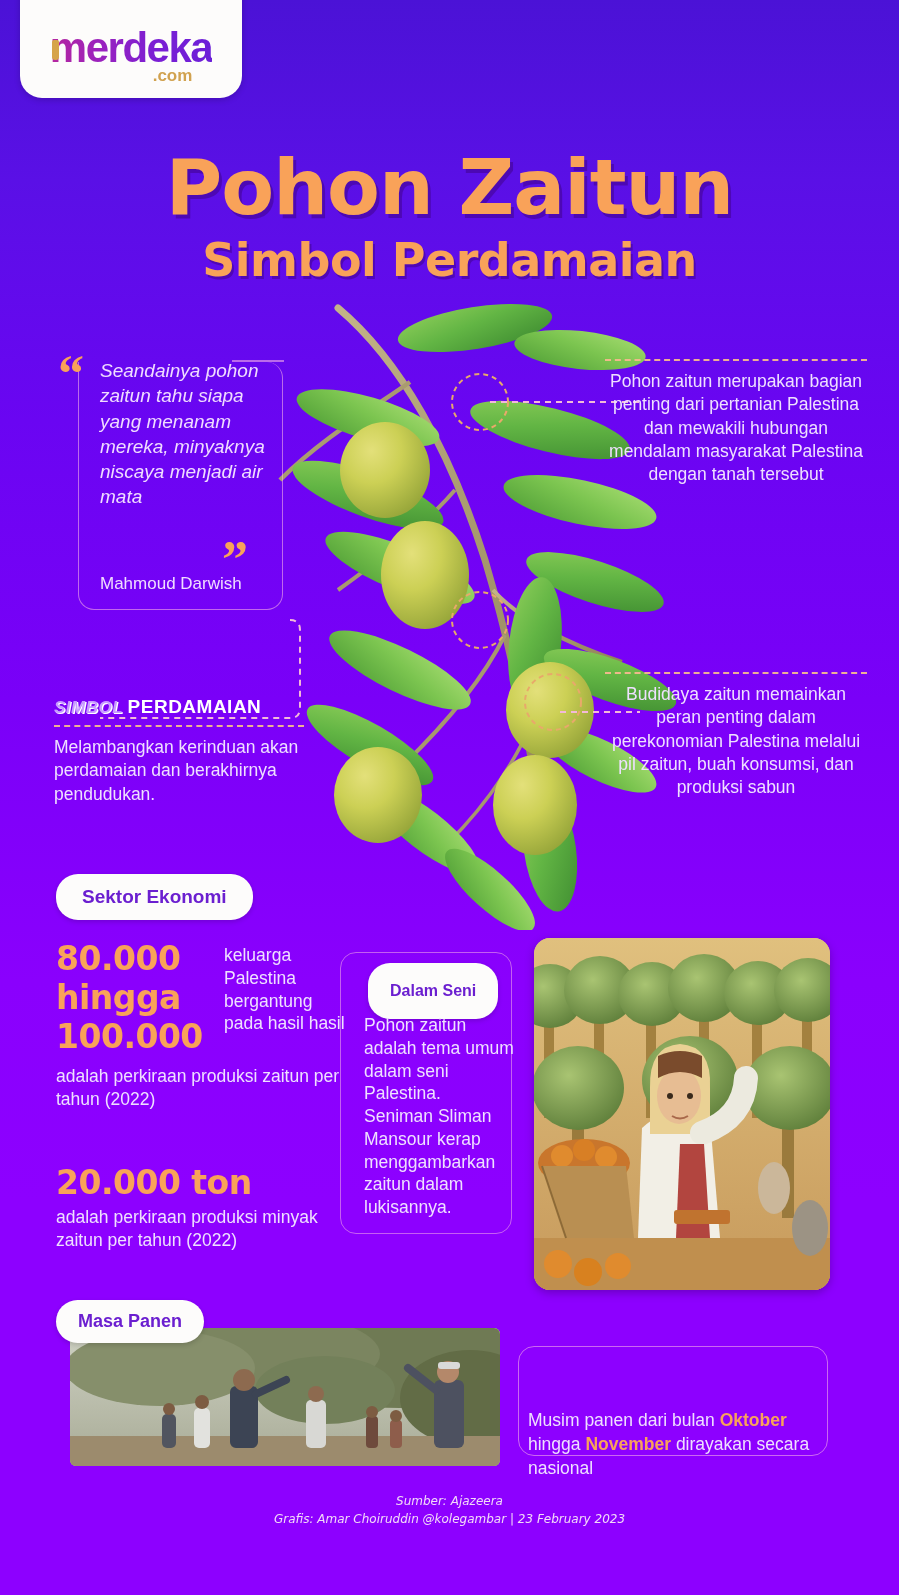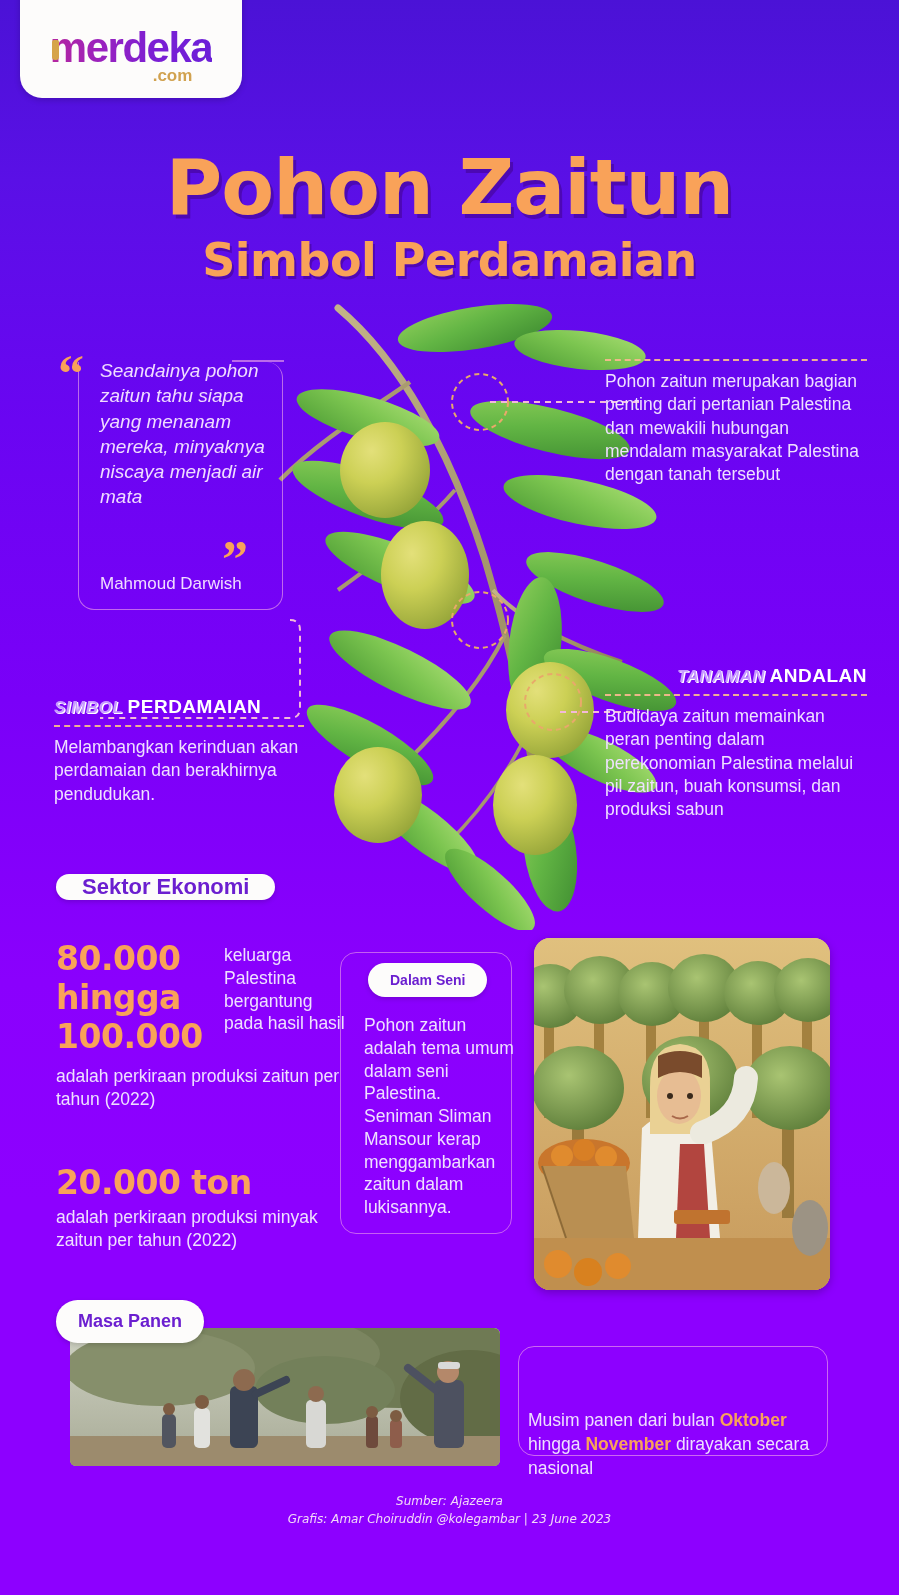--- a/index.html
+++ b/index.html
@@ -109,30 +109,30 @@
     letter-spacing:.5px; color:#c79bff;
     text-shadow: 1.2px 1.2px 0 #ffffff;
   }
   .sec-head .bd {
     font-weight:800; font-size:19px; letter-spacing:.5px; color:#ffffff;
   }
   .sec-dash {
     height:0; border-top:2.4px dashed #f6b98f; margin:7px 0 9px 0; opacity:.95;
   }
   .sec-body {
-    font-size:17.5px; line-height:1.33; color:#efe0ff; text-align:left;
+    font-size:17.5px; line-height:1.33; color:#efe0ff; text-align:center;
   }
   .sec-body.left { text-align:left; }
   .sec-head.left { text-align:left; }
 
   
   .pill {
     background:#fdfcfb; border-radius:22px;
-    color:#6b1fd0; font-weight:800; font-size:22px;
-    padding:0 26px; display:inline-block;
+    color:#6b1fd0; font-weight:800; font-size:19px;
+    padding:12px 26px; display:inline-block;
     box-shadow: 0 2px 5px rgba(0,0,0,.16);
     white-space:nowrap;
   }
 
   
   .stat-big {
     color:#f9a259; font-weight:800; font-size:33px; line-height:1.18;
     font-family:"DejaVu Sans", sans-serif; letter-spacing:-0.5px;
   }
   .stat-side {
@@ -278,24 +278,20 @@
   <div class="quote-text">Seandainya pohon zaitun tahu siapa yang menanam mereka, minyaknya niscaya menjadi air mata</div>
   <div class="quote-mark-close">”</div>
   <div class="quote-author">Mahmoud Darwish</div>
 
   <div class="sec" style="left:605px; top:352px; width:262px;">
     <div class="sec-dash"></div>
     <div class="sec-body">Pohon zaitun merupakan bagian penting dari pertanian Palestina dan mewakili hubungan mendalam masyarakat Palestina dengan tanah tersebut</div>
   </div>
 
   <div class="sec" style="left:605px; top:665px; width:262px;">
-    <div class="sec-head">
-      <span class="it">TANAMAN</span>
-      <span class="bd">ANDALAN</span>
-    </div>
     <div class="sec-dash"></div>
     <div class="sec-body">Budidaya zaitun memainkan peran penting dalam perekonomian Palestina melalui pil zaitun, buah konsumsi, dan produksi sabun</div>
   </div>
 
   <div class="sec" style="left:54px; top:696px; width:250px;">
     <div class="sec-head left">
       <span class="it">SIMBOL</span>
       <span class="bd">PERDAMAIAN</span>
     </div>
     <div class="sec-dash"></div>
@@ -315,21 +311,21 @@
     <div class="stat-sub">adalah perkiraan produksi zaitun per tahun (2022)</div>
   </div>
 
   <div style="position:absolute;left:56px;top:1164px;width:290px;z-index:6;">
     <div class="stat-big">20.000 ton</div>
     <div class="stat-sub">adalah perkiraan produksi minyak zaitun per tahun (2022)</div>
   </div>
 
   <div class="seni-box"></div>
   <div class="seni-pill">
-    <span class="pill" style="font-size:14px;padding:9px 22px;">Dalam Seni</span>
+    <span class="pill" style="font-size:16px;padding:19px 22px;">Dalam Seni</span>
   </div>
   <div class="seni-text">Pohon zaitun adalah tema umum dalam seni Palestina. Seniman Sliman Mansour kerap menggambarkan zaitun dalam lukisannya.</div>
 
   <div class="img-frame painting">
     <svg viewBox="0 0 296 352" width="296" height="352">
       <defs>
         <linearGradient id="sky" x1="0" y1="0" x2="0" y2="1">
           <stop offset="0%" stop-color="#e0c07e"></stop>
           <stop offset="100%" stop-color="#c79a5c"></stop>
         </linearGradient>
@@ -449,16 +445,16 @@
     <span class="pill" style="font-size:18px;padding:11px 22px;">Masa Panen</span>
   </div>
 
   <div class="panen-box"></div>
   <div class="panen-text">
     <span>Musim panen dari bulan </span><span class="hl">Oktober</span><span> hingga </span><span class="hl">November</span><span> dirayakan secara nasional</span>
   </div>
 
   <div class="footer">
     <div>Sumber: Ajazeera</div>
-    <div>Grafis: Amar Choiruddin @kolegambar | 23 June 2023</div>
+    <div>Grafis: Amar Choiruddin @kolegambar | 23 February 2023</div>
   </div>
 
 </div>
 
 </body></html>

